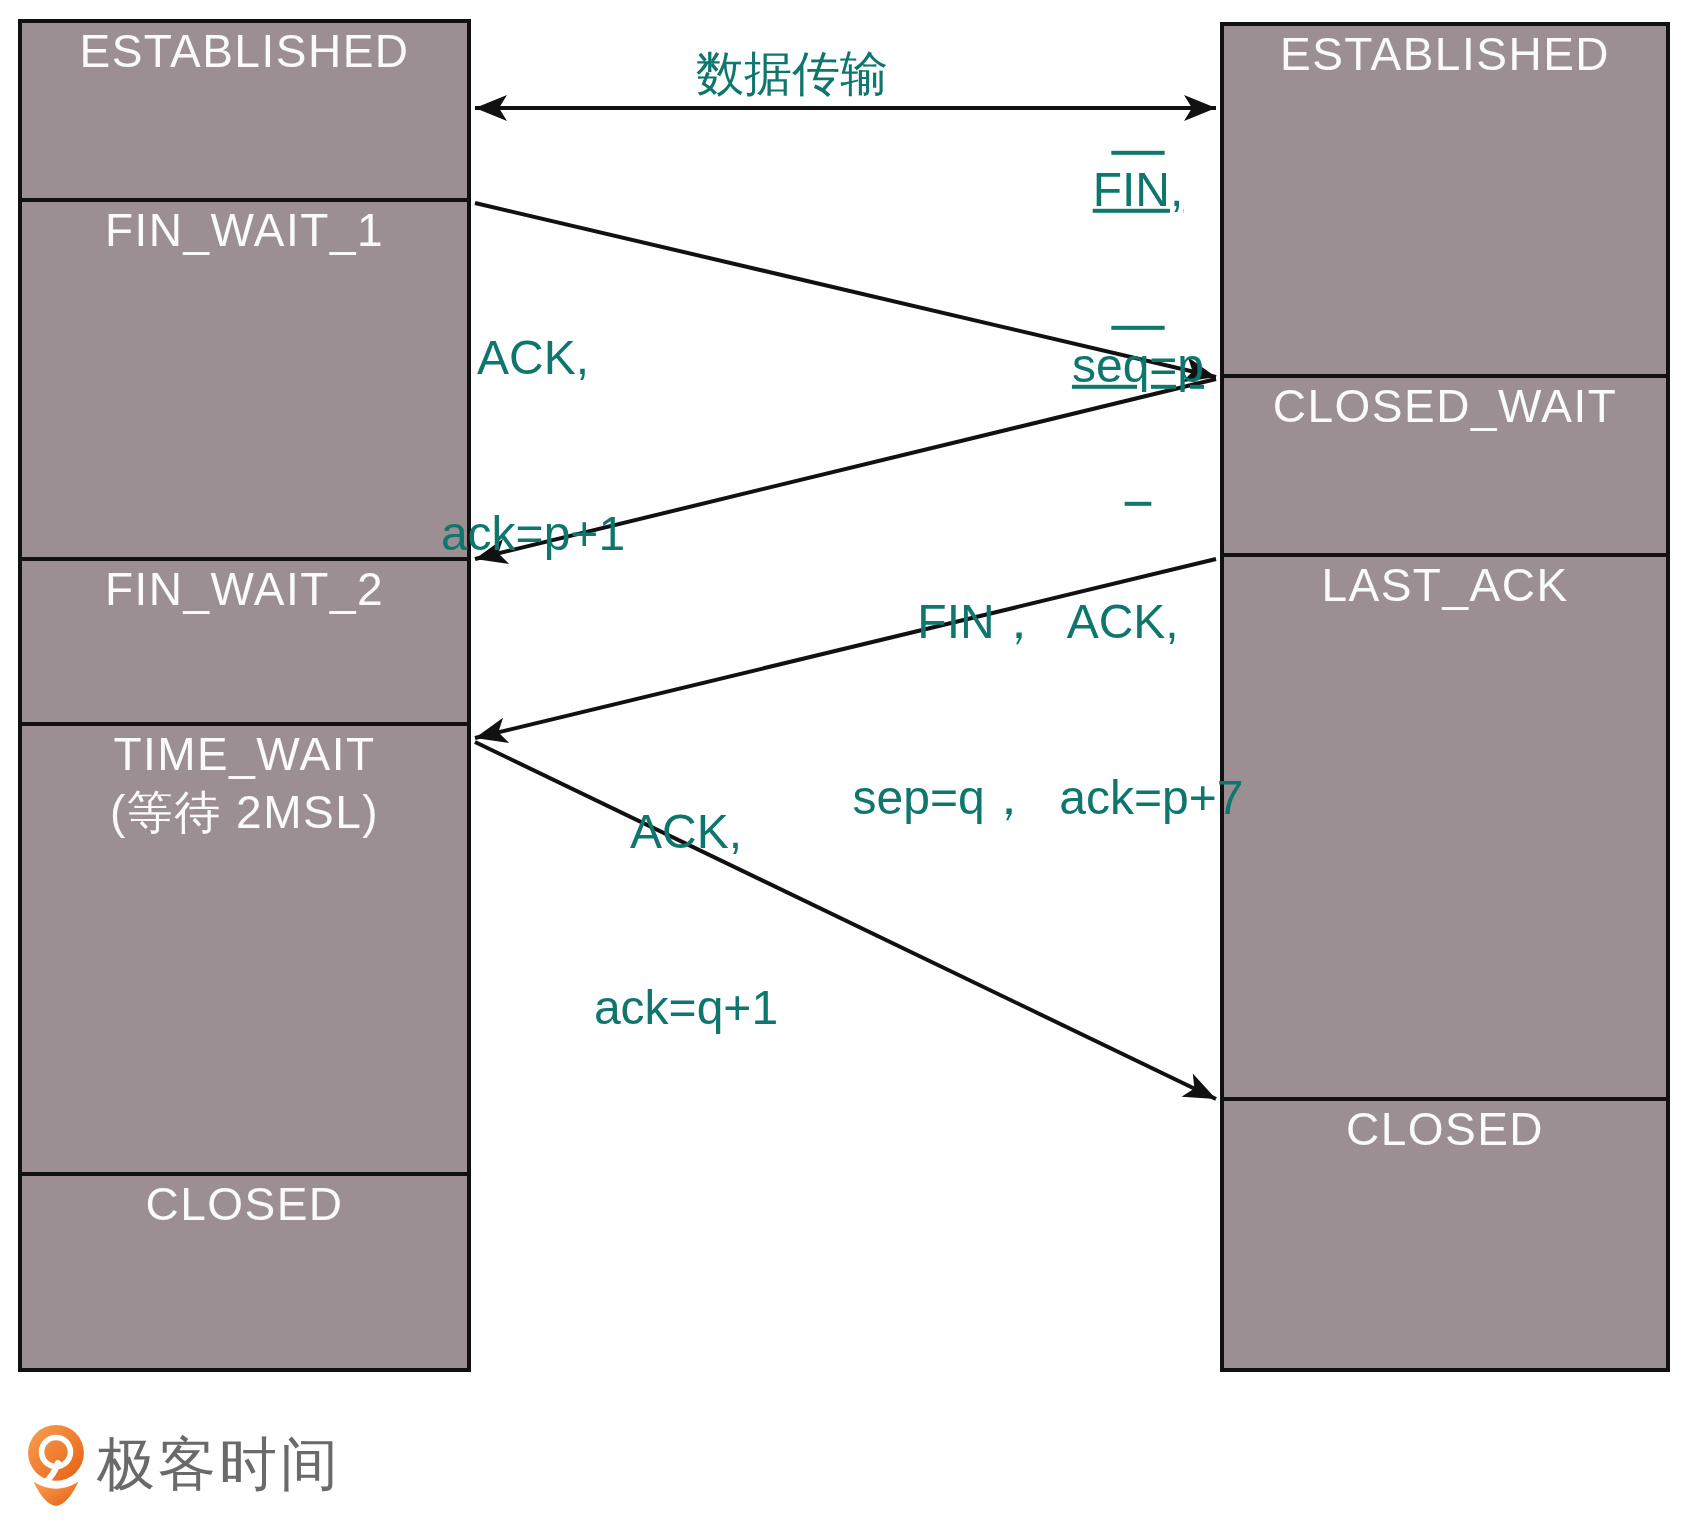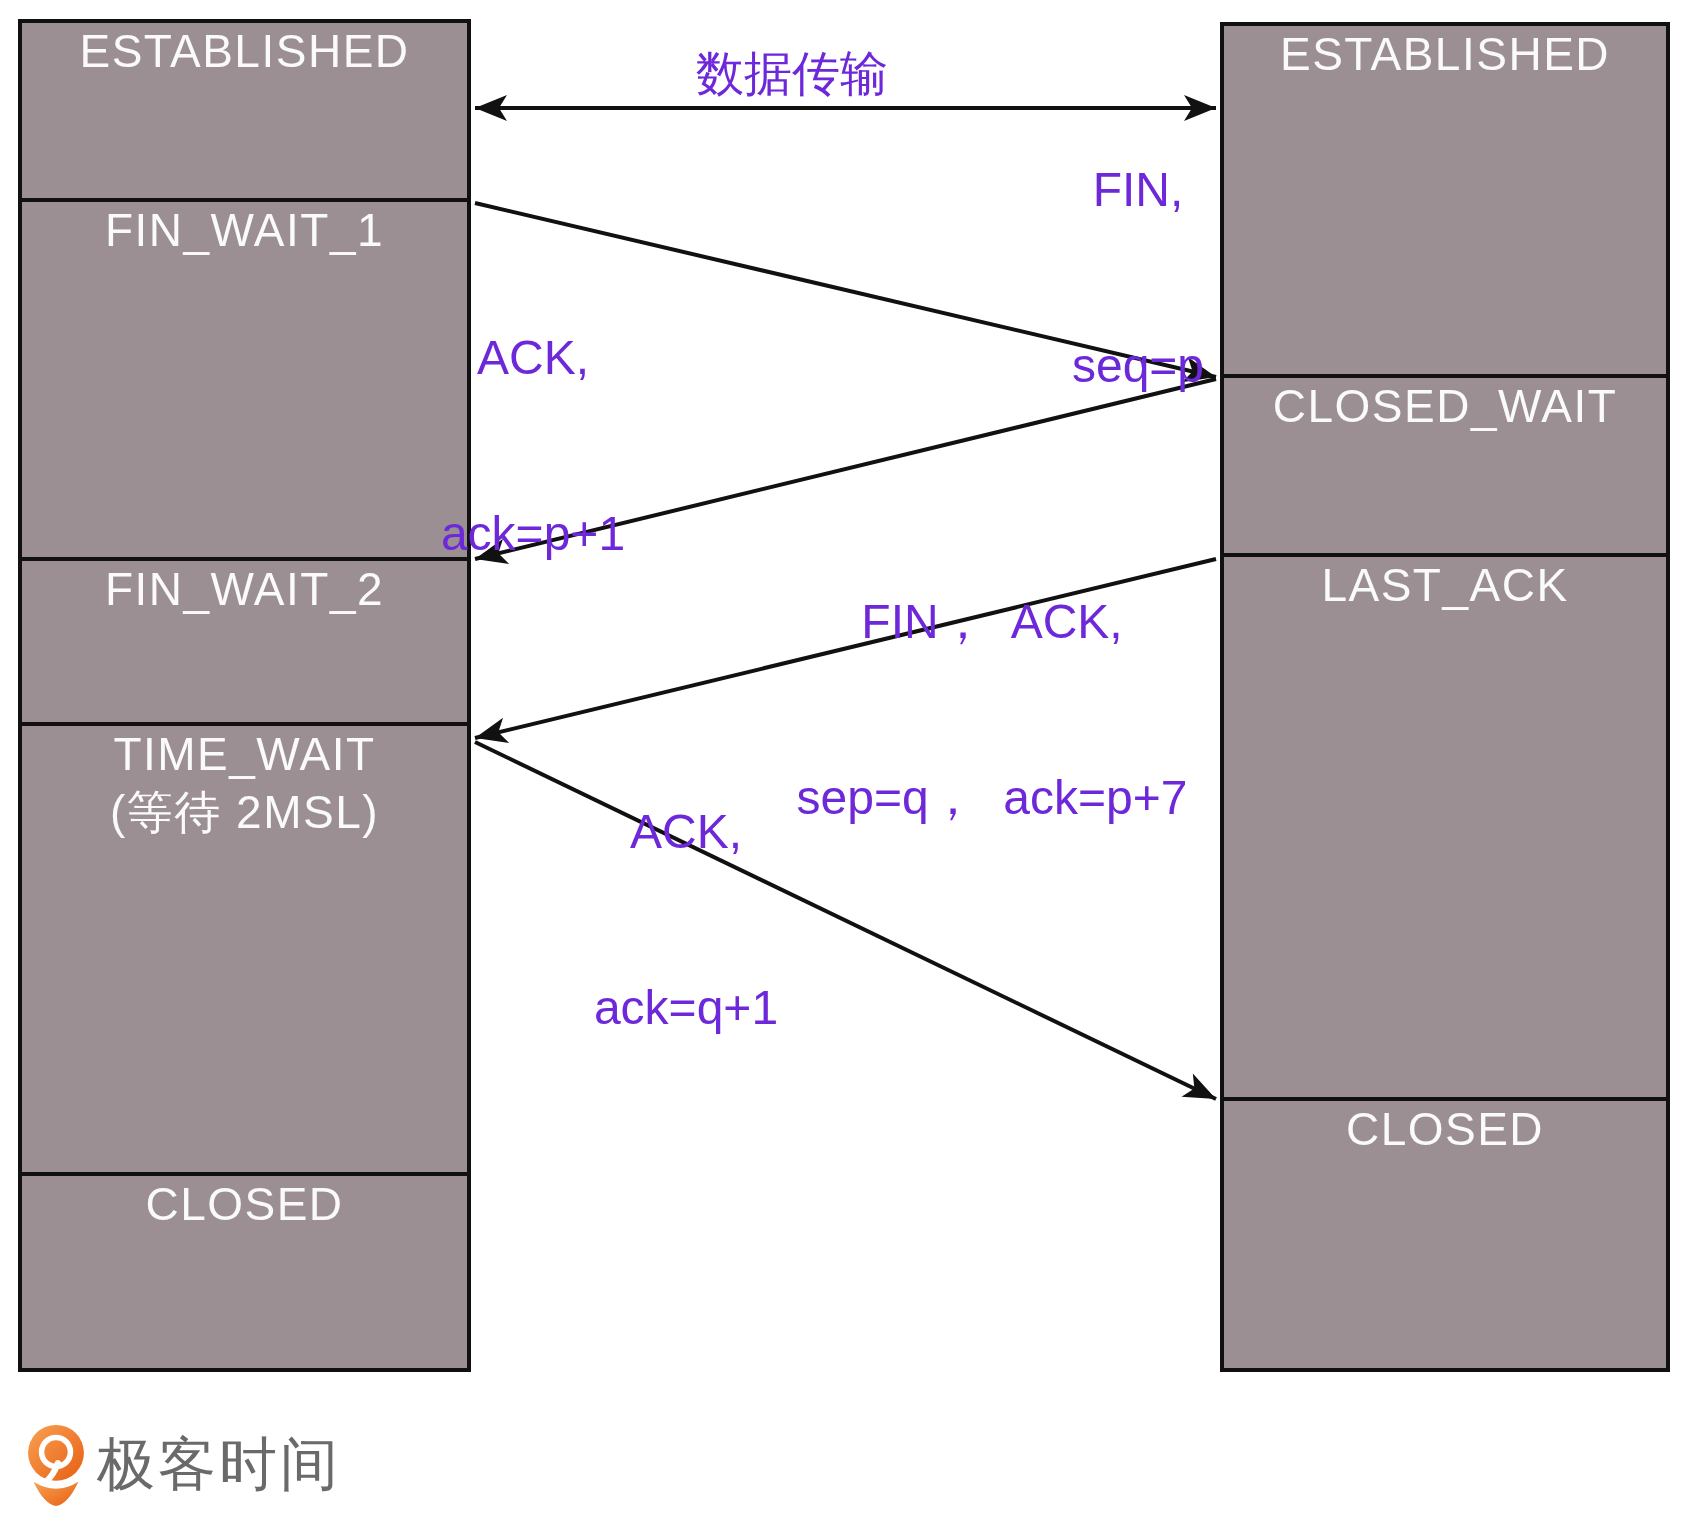--- a/index.html
+++ b/index.html
@@ -14,26 +14,26 @@
   .state{
     box-sizing:border-box;border-bottom:4px solid #111111;
     display:flex;flex-direction:column;align-items:center;justify-content:flex-start;
     color:#fafafa;font-size:46px;letter-spacing:1.5px;line-height:1.25;text-align:center;
   }
   .state:last-child{border-bottom:none;}
   .ls1{height:179px}.ls2{height:359px}.ls3{height:165px}.ls4{height:450px}.ls5{height:178px}
   .rs1{height:352px}.rs2{height:179px}.rs3{height:544px}.rs4{height:267px}
   .msg{
     position:absolute;transform:translate(-50%,-50%);
-    color:#6d28d9;font-size:48px;text-align:center;line-height:1.22;white-space:pre;
+    color:#0f766e;font-size:48px;text-align:center;line-height:1.22;white-space:pre;
   }
   #msg-data{left:792px;top:74px;}
-  #msg-fin{left:1138px;top:278px;}
+  #msg-fin{left:1138px;top:278px;text-decoration:underline;}
   #msg-ackp{left:533px;top:446px;}
-  #msg-finack{left:992px;top:710px;}
+  #msg-finack{left:1048px;top:710px;}
   #msg-ackq{left:686px;top:920px;}
   .logo{position:absolute;left:26px;top:1424px;display:flex;align-items:center;gap:11px;}
   .logo svg{width:60px;height:82px;display:block;}
   .logo-text{font-size:58px;color:#6a6a6a;font-weight:500;letter-spacing:3px;}
 </style>
 </head>
 <body>
 
 <div class="canvas">
 

